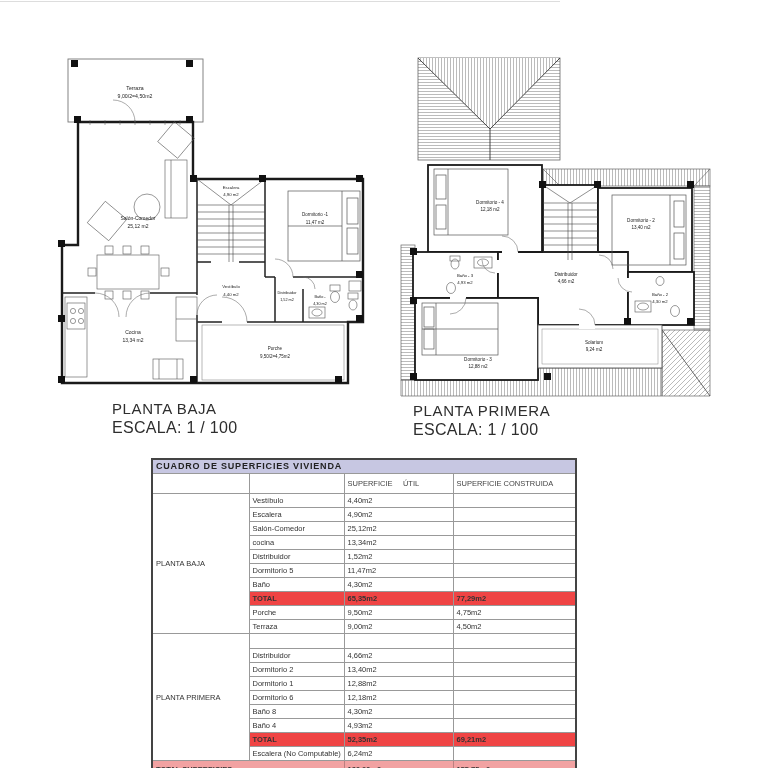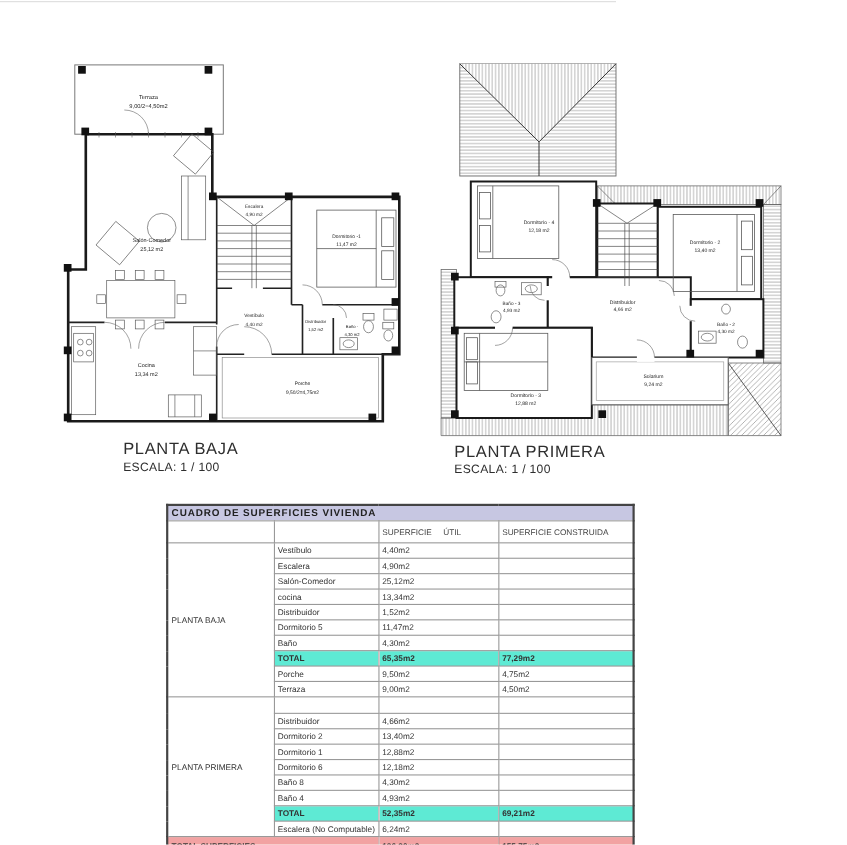--- a/index.html
+++ b/index.html
@@ -4,32 +4,32 @@
 <style>
   html,body{margin:0;padding:0;background:#fff;}
   .page{position:relative;width:718px;height:768px;background:#ffffff;overflow:hidden;
         font-family:"Liberation Sans",sans-serif;}
   .scan-top{position:absolute;left:0;top:1px;width:560px;height:1px;background:#ddd;}
   .scan-right{position:absolute;left:747px;top:0;width:1px;height:768px;background:#ccc;}
   svg.plan{position:absolute;}
   svg text{font-family:"Liberation Sans",sans-serif;fill:#222;stroke:none;}
   .plan-title{position:absolute;color:#2e2e2e;}
   .plan-title .main{font-size:15px;letter-spacing:.6px;}
-  .plan-title .scale{font-size:11px;margin-top:2px;letter-spacing:.3px;}
+  .plan-title .scale{font-size:16px;margin-top:2px;letter-spacing:.3px;}
   table.surf{position:absolute;left:151px;top:458px;width:424px;border-collapse:collapse;
              table-layout:fixed;font-size:7.5px;color:#333;border:2px solid #444;}
   table.surf td{border:1px solid #999;padding:0 3px;height:13px;line-height:11px;
                 overflow:hidden;white-space:nowrap;}
   td.title-cell{background:#c7c7e2;font-weight:bold;font-size:9px;text-align:left;
                 height:17px;letter-spacing:.8px;border:1px solid #555;color:#222;}
   tr.head-row td{height:19px;text-align:left;color:#444;white-space:pre;font-size:7.5px;}
   td.sec-label{vertical-align:middle;padding-left:5px;color:#333;}
   td.name-cell{padding-left:5px;}
   td.val{text-align:left;}
-  tr.total-row td{background:#5eead4;font-weight:bold;}
+  tr.total-row td{background:#ef4444;font-weight:bold;}
   tr.empty-row td{height:14px;}
   tr.grand-row td{background:#f2a2a2;height:16px;font-weight:bold;border-color:#bb8080;}
 </style>
 </head>
 <body>
 
 <div class="page">
   <div class="scan-top"></div>
   <div class="scan-right"></div>
 

